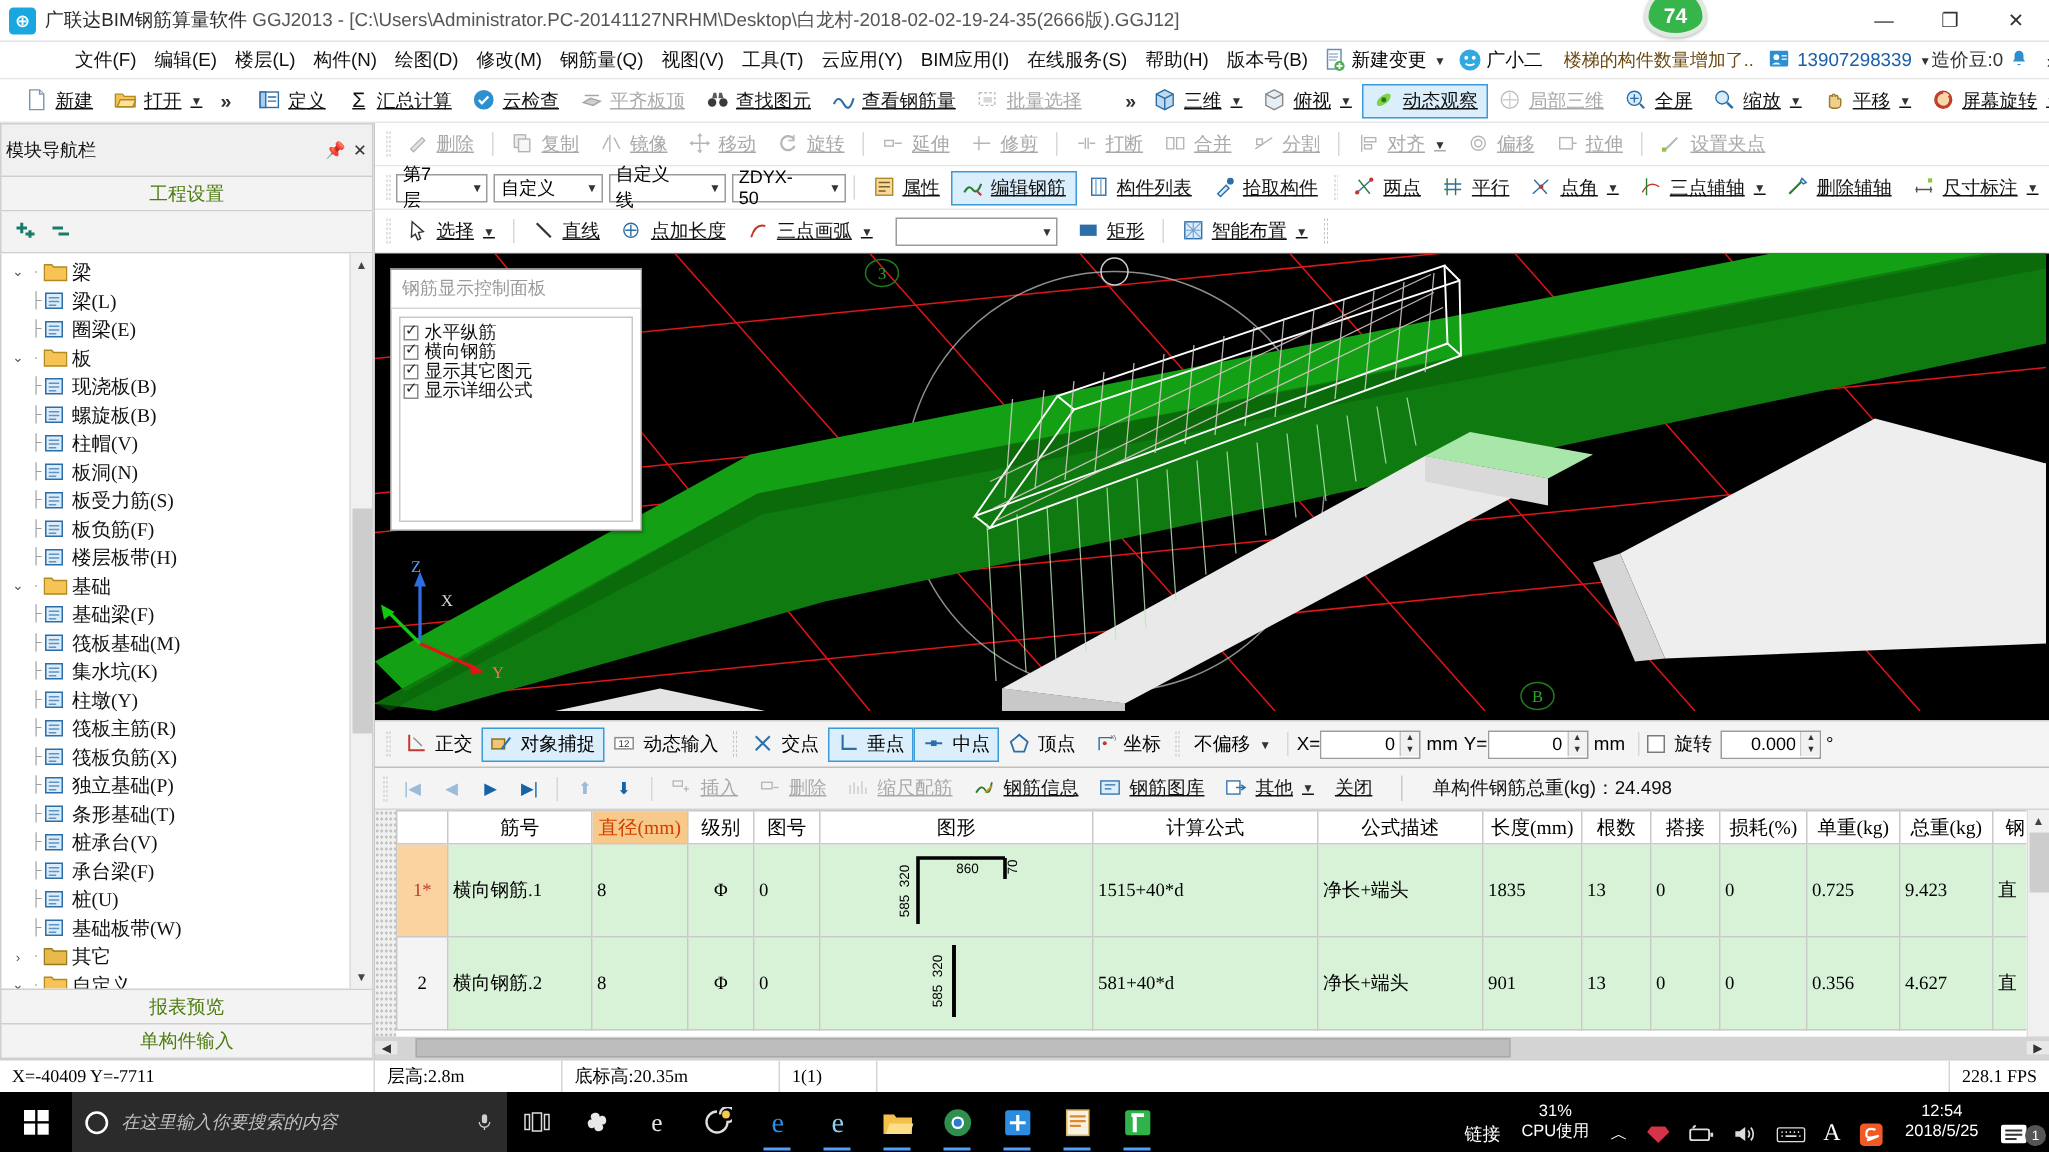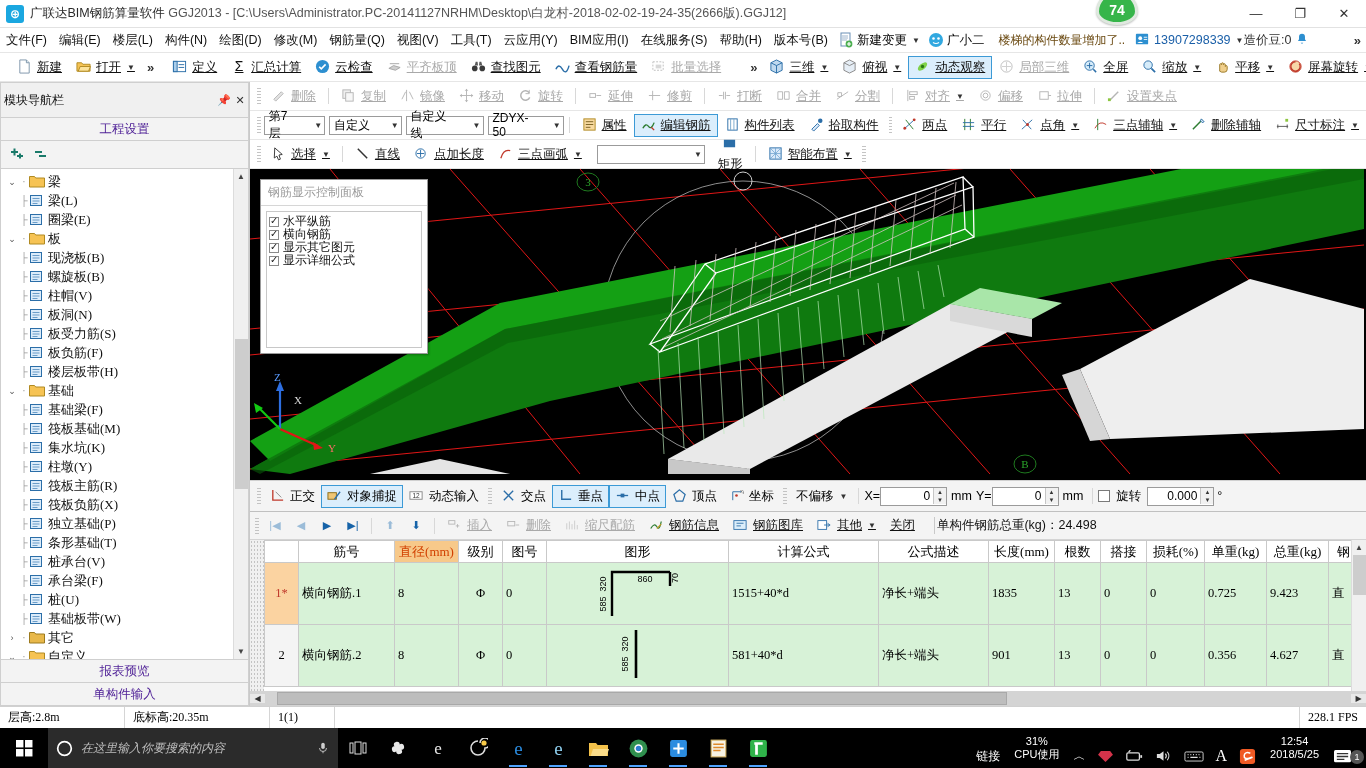--- a/index.html
+++ b/index.html
@@ -33,21 +33,21 @@
   .badge74 {
     position:absolute; left:1096px; top:-9px; width:42px; height:34px;
     background:#36b54a; border-radius:50% 50% 50% 50% / 60% 60% 40% 40%;
     border:3px solid #dfe9df;
     color:#fff; font-size:14px; font-weight:bold; text-align:center; line-height:32px;
     box-shadow:0 1px 2px rgba(0,0,0,.25);
   }
 
   
   .menubar { height:25px; display:flex; align-items:center; background:#fff;
-             border-bottom:1px solid #e6e6e6; flex:0 0 25px; font-size:12.5px; }
+             border-bottom:1px solid #e6e6e6; flex:0 0 25px; font-size:12.5px;padding-left:44px; }
   .menubar .mi { padding:2px 6px; white-space:nowrap; color:#111;}
   .sep-v { width:1px; height:16px; background:#d8d8d8; margin:0 5px; }
   .mb-chip { display:flex; align-items:center; gap:3px; padding:1px 4px; white-space:nowrap;}
   .mb-notice { color:#6b4a12; font-size:12px; padding:0 10px; white-space:nowrap; }
   .mb-phone { color:#1a5fa8; display:flex;align-items:center;gap:3px; white-space:nowrap;}
   .mb-beans { color:#333; white-space:nowrap;}
 
   
   .tbrow { display:flex; align-items:center; background:#fff; border-bottom:1px solid #e6e6e6;
            height:29px; flex:0 0 29px; font-size:12.5px; padding-left:4px; }
@@ -68,21 +68,21 @@
   .middle { flex:1; display:flex; min-height:0; }
 
   
   .navpanel { width:250px; flex:0 0 250px; background:#f0f0f0; display:flex; flex-direction:column;
               border-right:1px solid #c9c9c9;}
   .nav-hdr { height:36px; display:flex;align-items:center; background:#f0f0f0;
              border:1px solid #cfcfcf; border-bottom:none; font-size:12px; padding-left:3px;}
   .nav-hdr .t{ flex:1; color:#111;}
   .nav-hdr .pin,.nav-hdr .x { width:16px;text-align:center; font-size:11px; color:#333;}
   .navbtn { height:24px; background:#f3f3f3; border:1px solid #cfcfcf; margin-top:-1px;
-            display:flex;align-items:center;justify-content:center; font-size:12.5px; color:#4c1d95;}
+            display:flex;align-items:center;justify-content:center; font-size:12.5px; color:#4d7c0f;}
   .navtools { height:28px; border:1px solid #cfcfcf; border-top:none; background:#f3f3f3;
               display:flex; align-items:center; gap:8px; padding-left:8px; }
   .treewrap { flex:1; border:1px solid #cfcfcf; border-top:none; background:#fff;
               display:flex; min-height:0; position:relative; overflow:hidden;}
   .tree { flex:1; overflow:hidden; padding:3px 0 0 0; font-size:12.5px;}
   .trow { height:19px; display:flex; align-items:center; white-space:nowrap; padding-left:4px;}
   .tw { width:14px; text-align:center; font-size:9px; color:#555; flex:0 0 14px;}
   .tdash{ width:10px; flex:0 0 10px; text-align:center; color:#9a9a9a; font-size:10px;}
   .tlabel { margin-left:3px; color:#111; font-family:"Liberation Serif","DejaVu Serif",serif; font-size:13px;}
   .tscroll { width:15px; background:#f0f0f0; border-left:1px solid #dcdcdc;
@@ -124,21 +124,21 @@
             padding:0 2px 0 4px; gap:16px; font-size:12px;}
   .ckbox{ width:12px;height:12px;border:1px solid #7a7a7a;background:#fff;display:inline-block;}
 
   
   .rebar { flex:0 0 195px; display:flex; flex-direction:column; background:#f0f0f0;
            border-top:1px solid #c0c0c0; }
   .rb-tools { height:28px; flex:0 0 28px; display:flex; align-items:center; background:#f4f4f4;
               border-bottom:1px solid #d4d4d4; font-size:12.5px; padding-left:2px;}
   .rb-nav { width:26px;height:22px; display:flex;align-items:center;justify-content:center; color:#1663a8; font-size:11px;}
   .rb-nav.d{color:#9bbcd8;}
-  .rb-total { margin-left:12px; padding-left:2px; border-left:1px solid #c9c9c9; font-size:12.5px; color:#111; white-space:nowrap;}
+  .rb-total { margin-left:12px; padding-left:20px; border-left:1px solid #c9c9c9; font-size:12.5px; color:#111; white-space:nowrap;}
   .tblwrap{ flex:1; display:flex; min-height:0; }
   .tblscrollL{ width:14px; flex:0 0 14px; background:#f0f0f0;
      background-image:radial-gradient(#c3c3c3 40%, transparent 41%); background-size:3px 4px;}
   .tbl { flex:1; overflow:hidden; position:relative; background:#fff;}
   table.grid { border-collapse:collapse; table-layout:fixed; width:1092px; font-size:12px;}
   table.grid th { background:#fff; border:1px solid #c9c9c9; height:22px; font-weight:normal;
                   font-family:"Liberation Serif","DejaVu Serif",serif; font-size:13px; color:#000;}
   table.grid td { border:1px solid #c9c9c9; background:#d7f2d7; height:62px; vertical-align:middle;
                   padding:0 3px; font-family:"Liberation Serif","DejaVu Serif",serif; font-size:12.5px;}
   table.grid th.hl { background:#f7c98a; color:#d24000; }
@@ -975,21 +975,21 @@
                 <path d="M3 13q3-10 10-8" stroke="#c0392b" fill="none" stroke-width="1.4"></path>
               </svg>
             </span>
           <span>三点画弧</span>
           <span class="dd">▼</span>
         </div>
         <div class="selbox" style="width:108px;margin-left:8px;">
           <span style="flex:1"></span>
             <span class="dd">▼</span>
         </div>
-        <div class="tbtn" style="margin-left:6px;flex-direction:column;">
+        <div class="tbtn" style="margin-left:6px;">
           <span class="ic">
               <svg width="15" height="15" viewBox="0 0 16 16">
                 <rect x="2" y="4" width="12" height="8" fill="#2b6ea8"></rect>
               </svg>
             </span>
           <span>矩形</span>
         </div>
         <div class="sep-v"></div>
         <div class="tbtn">
           <span class="ic">
@@ -1395,20 +1395,21 @@
           <div class="trk">
               <div class="thm"></div>
             </div>
           <div class="arr">▶</div>
         </div>
       </div>
     </div>
   </div>
 
   <div class="statusbar">
+    <div class="sb-cell" style="width:250px;">X=-40409  Y=-7711</div>
     <div class="sb-cell" style="width:125px;">层高:2.8m</div>
     <div class="sb-cell" style="width:145px;">底标高:20.35m</div>
     <div class="sb-cell" style="width:65px;">1(1)</div>
     <div class="sb-cell sb-grow"></div>
     <div class="sb-cell" style="border-right:none;">228.1 FPS</div>
   </div>
 
   <div class="taskbar">
     <div class="tb-start">
       <svg width="17" height="17" viewBox="0 0 16 16">

